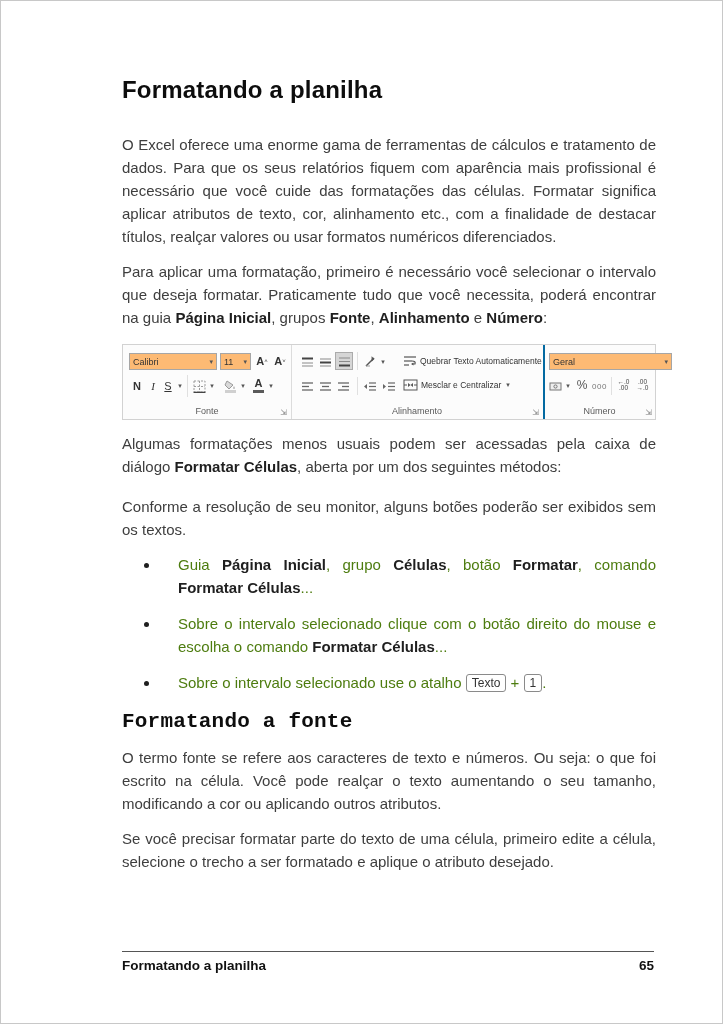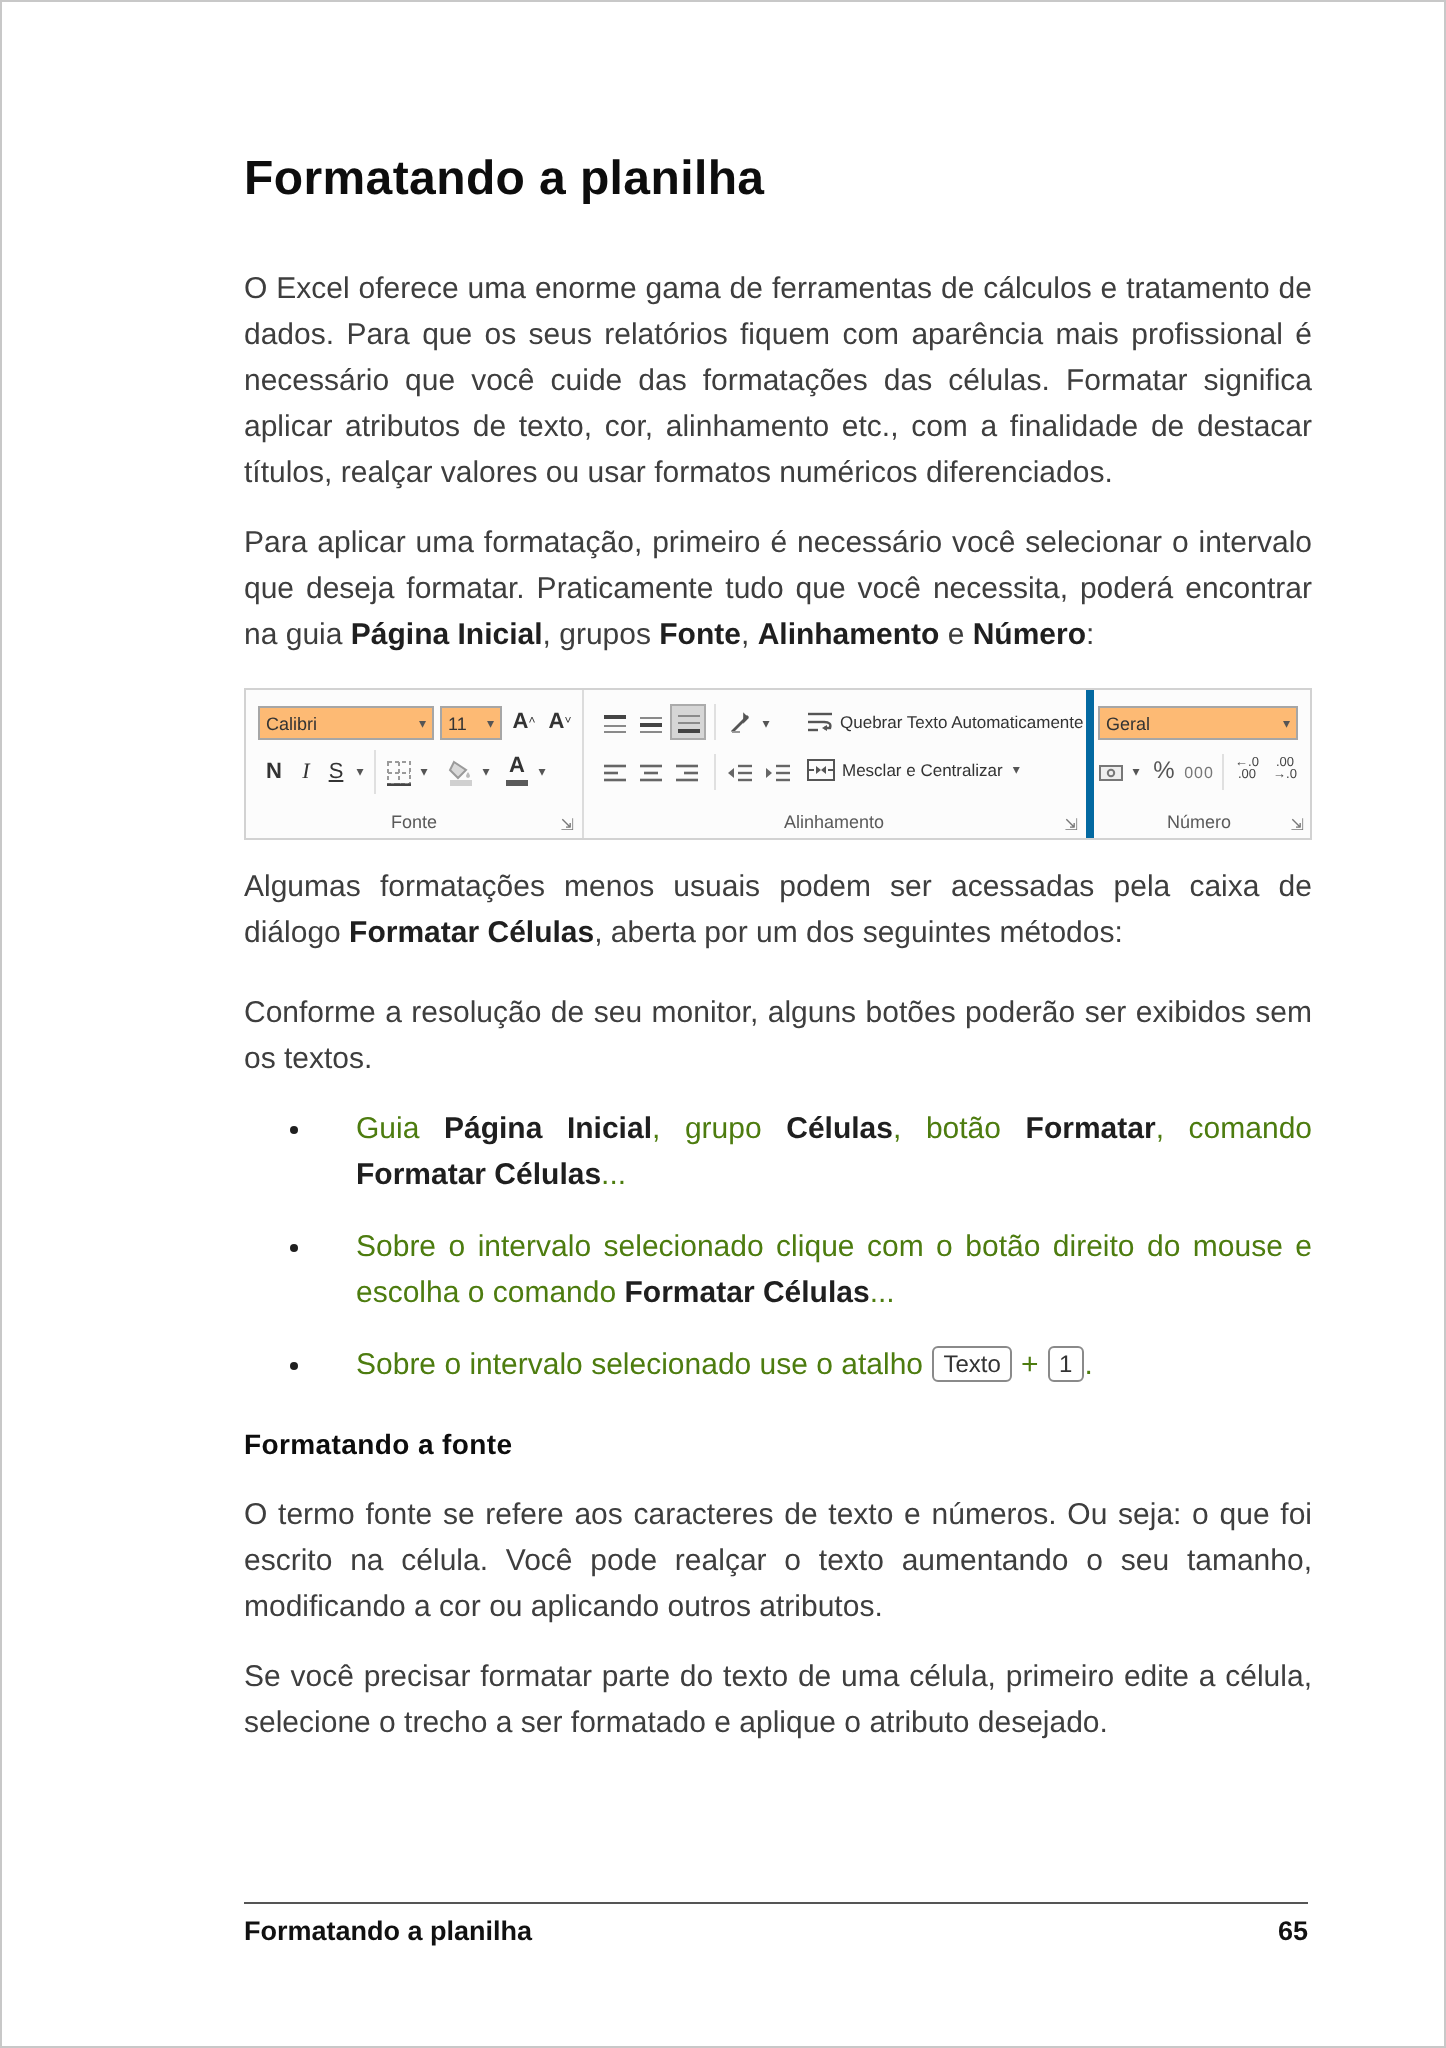--- a/index.html
+++ b/index.html
@@ -1,33 +1,33 @@
 <!DOCTYPE html>
 <html lang="pt-BR"><head>
 <meta charset="utf-8">
 <style>
   html,body{margin:0;padding:0;background:#fff;}
   body{width:723px;height:1024px;position:relative;font-family:"Liberation Sans",sans-serif;}
   .page{position:absolute;inset:0;background:#fff;border:1px solid #c8c8c8;box-sizing:border-box;}
   .content{position:absolute;left:121px;top:0;width:534px;}
   h1.doc-title{margin:76px 0 0 0;font-size:24px;line-height:26px;font-weight:bold;color:#0d0d0d;letter-spacing:.2px;}
-  h2.doc-subtitle{margin:16px 0 0 0;font-size:14px;line-height:24px;font-weight:bold;color:#0d0d0d;letter-spacing:.2px;}
+  h2.doc-subtitle{margin:16px 0 0 0;font-size:21px;line-height:24px;font-weight:bold;color:#0d0d0d;letter-spacing:.2px;font-family:Liberation Mono, monospace;}
   p.body-par{margin:12px 0 0 0;font-size:15px;line-height:23px;color:#3e3e3e;text-align:justify;}
   p.first{margin-top:30px;}
   .b{font-weight:bold;color:#1f1f1f;}
   ul.doc-list{margin:12px 0 0 0;padding:0 0 0 38px;}
   ul.doc-list li{list-style:disc;color:#1f1f1f;padding-left:18px;margin:0 0 13px 0;font-size:15px;line-height:23px;text-align:justify;}
   ul.doc-list li span{color:#4d7c0f;}
   ul.doc-list li span.b{color:#1f1f1f;}
   kbd{display:inline-block;border:1px solid #8a8a8a;border-radius:3px;background:#fff;padding:0 5px;font-family:"Liberation Sans",sans-serif;font-size:12px;line-height:16px;color:#333;vertical-align:1px;}
   
   .ribbon{position:relative;width:534px;height:76px;margin-top:15px;background:#fcfcfc;border:1px solid #d2d2d2;box-sizing:border-box;font-size:9px;color:#444;}
   .rgroup{position:absolute;top:0;bottom:0;}
   .rgroup.g1{left:0;width:168px;border-right:1px solid #dcdcdc;}
-  .rgroup.g2{left:168px;width:252px;border-right:4px solid #0369a1;}
+  .rgroup.g2{left:168px;width:252px;border-right:2px solid #0369a1;}
   .rgroup.g3{left:420px;width:113px;}
   .glabel{position:absolute;bottom:3px;left:0;right:0;text-align:center;font-size:9px;color:#5a5a5a;}
   .launcher{position:absolute;bottom:2px;right:4px;font-size:8px;color:#777;line-height:8px;}
   .combo{position:absolute;height:17px;background:#fdba74;border:1px solid #a6a6a6;box-sizing:border-box;display:flex;align-items:center;padding:0 3px;font-size:9px;color:#333;}
   .combo .chev{margin-left:auto;font-size:7px;color:#555;}
   .rbtn{position:absolute;height:16px;display:flex;align-items:center;justify-content:center;color:#333;}
   .rbtn.sel{background:#d6d6d6;border:1px solid #ababab;box-sizing:border-box;}
   .chev7{font-size:7px;color:#555;}
   .ic{display:inline-block;}
   .stack{display:flex;flex-direction:column;align-items:center;line-height:6px;font-size:6.5px;color:#444;}
@@ -212,21 +212,21 @@
             </svg>
           <span style="font-size:8.5px;">Mesclar e Centralizar</span>
           <span class="chev7" style="margin-left:5px;">▾</span>
         </div>
 
         <div class="glabel">Alinhamento</div>
         <div class="launcher">⇲</div>
       </div>
 
       <div class="rgroup g3">
-        <div class="combo" style="left:6px;top:8px;width:100px;">
+        <div class="combo" style="left:6px;top:8px;width:123px;">
           <span>Geral</span>
           <span class="chev">▾</span>
         </div>
         <div class="rbtn" style="left:5px;top:33px;width:15px;">
           <svg width="13" height="11" viewBox="0 0 13 11">
               <rect x="1" y="2" width="11" height="7" fill="#eee" stroke="#777" stroke-width="1"></rect>
               <circle cx="6.5" cy="5.5" r="1.6" fill="none" stroke="#777" stroke-width="1"></circle>
             </svg>
         </div>
         <div class="rbtn" style="left:21px;top:33px;width:8px;">

